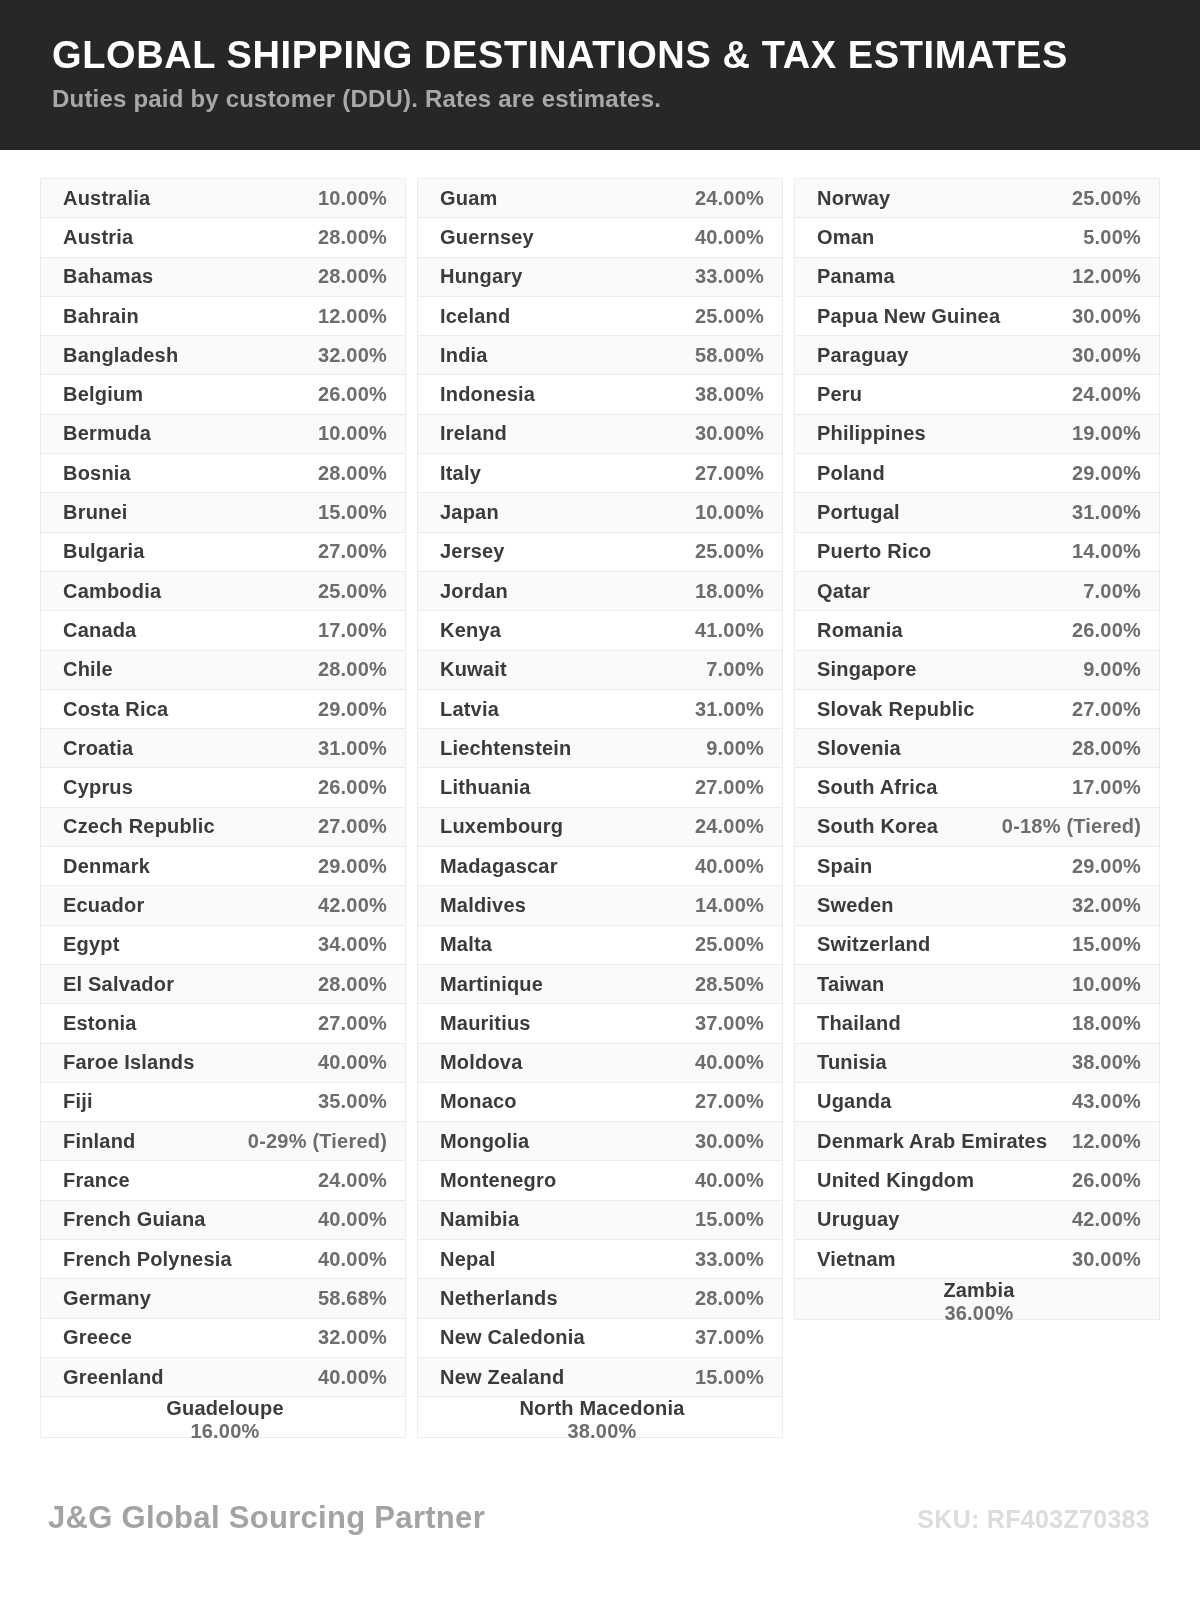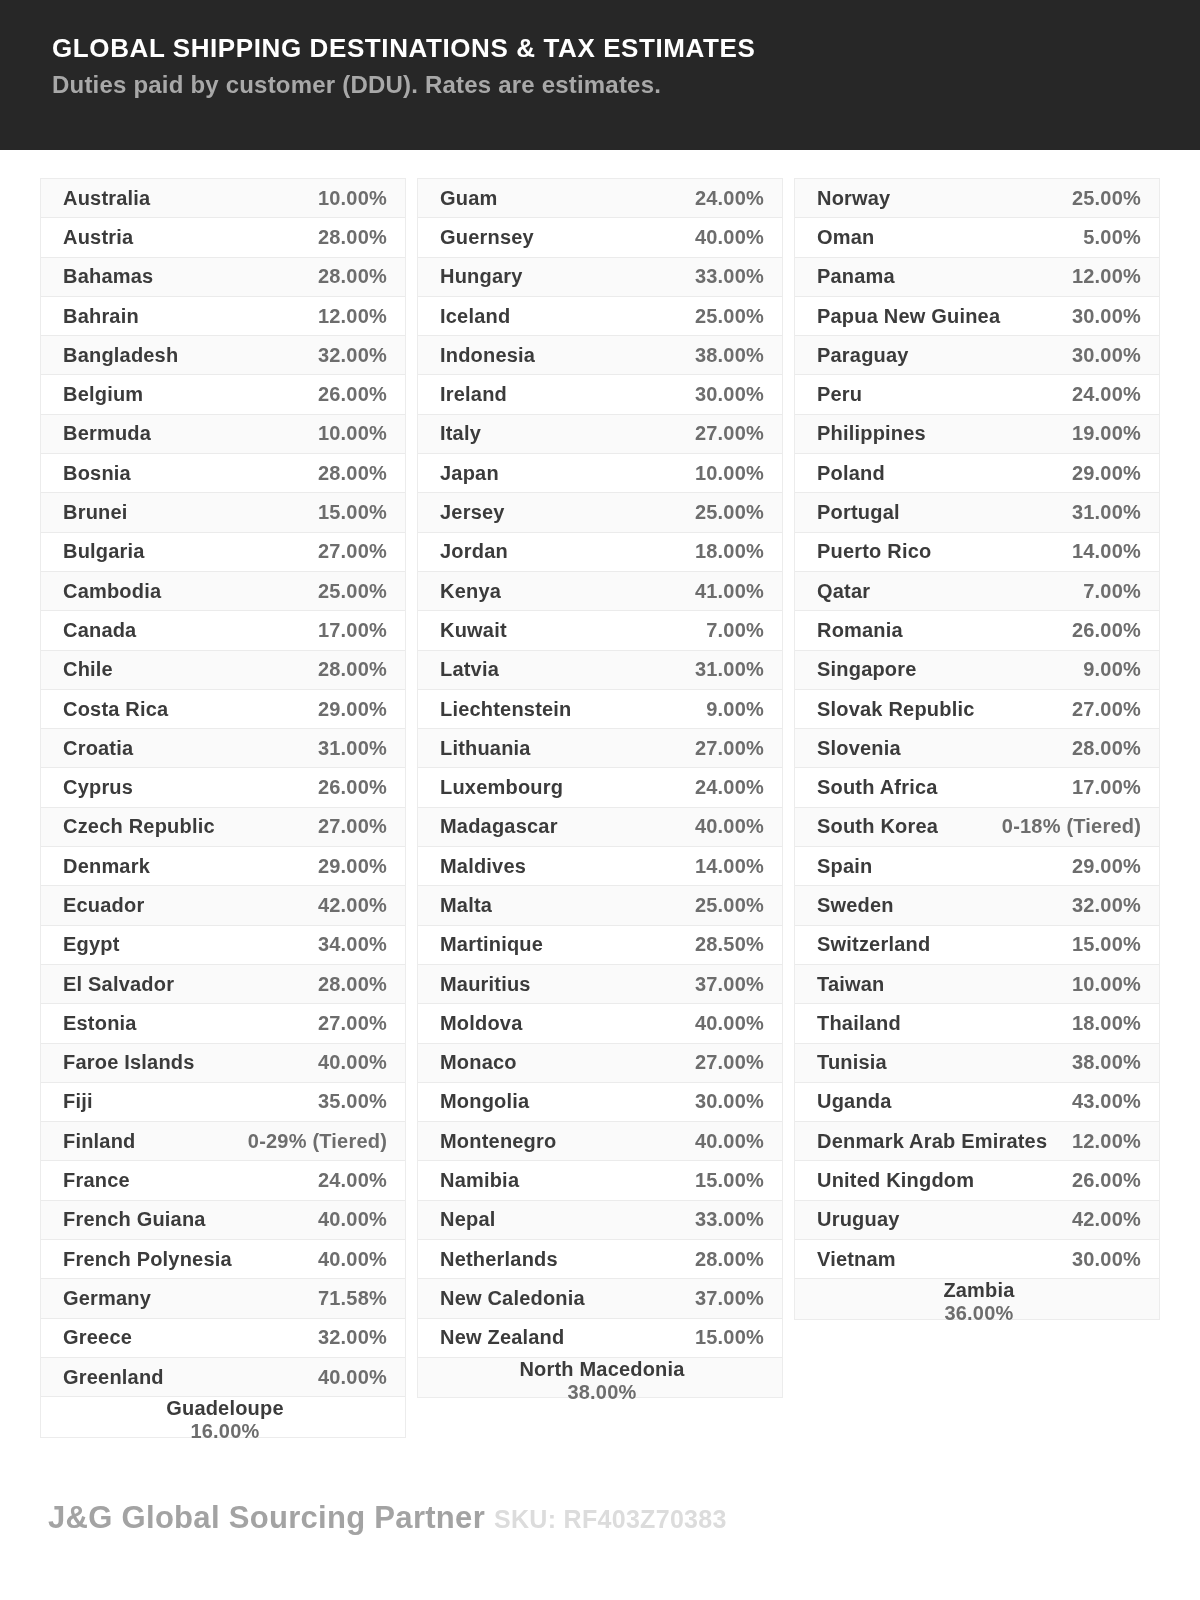--- a/index.html
+++ b/index.html
@@ -13,21 +13,21 @@
   .page { position: absolute; inset: 0; background: #ffffff; }
 
   
   .header {
     background: #272727;
     height: 150px;
     padding: 34px 40px 0 52px;
   }
   .header .title {
     color: #ffffff;
-    font-size: 26px;
+    font-size: 38px;
     font-weight: bold;
     letter-spacing: 0.6px;
     line-height: 1.15;
     white-space: nowrap;
   }
   .header .subtitle {
     color: #a8a8a8;
     font-size: 24px;
     font-weight: bold;
     margin-top: 7px;
@@ -73,23 +73,22 @@
     letter-spacing: 0.2px;
   }
 
   
   .footer {
     position: absolute;
     left: 48px;
     right: 50px;
     top: 1500px;
     display: flex;
-    justify-content: flex-start;
+    justify-content: space-between;
     align-items: baseline;
-    gap: 9px;
   }
   .brand {
     color: #a3a3a3;
     font-size: 31px;
     font-weight: bold;
     letter-spacing: 0.3px;
   }
   .sku {
     color: #dcdcdc;
     font-size: 25px;
@@ -216,21 +215,21 @@
         <div class="row">
           <span class="country">French Guiana</span>
           <span class="rate">40.00%</span>
         </div>
         <div class="row">
           <span class="country">French Polynesia</span>
           <span class="rate">40.00%</span>
         </div>
         <div class="row">
           <span class="country">Germany</span>
-          <span class="rate">71.58%</span>
+          <span class="rate">58.68%</span>
         </div>
         <div class="row">
           <span class="country">Greece</span>
           <span class="rate">32.00%</span>
         </div>
         <div class="row">
           <span class="country">Greenland</span>
           <span class="rate">40.00%</span>
         </div>
         <div class="row">
@@ -247,20 +246,24 @@
           <span class="country">Guernsey</span>
           <span class="rate">40.00%</span>
         </div>
         <div class="row">
           <span class="country">Hungary</span>
           <span class="rate">33.00%</span>
         </div>
         <div class="row">
           <span class="country">Iceland</span>
           <span class="rate">25.00%</span>
+        </div>
+        <div class="row">
+          <span class="country">India</span>
+          <span class="rate">58.00%</span>
         </div>
         <div class="row">
           <span class="country">Indonesia</span>
           <span class="rate">38.00%</span>
         </div>
         <div class="row">
           <span class="country">Ireland</span>
           <span class="rate">30.00%</span>
         </div>
         <div class="row">

